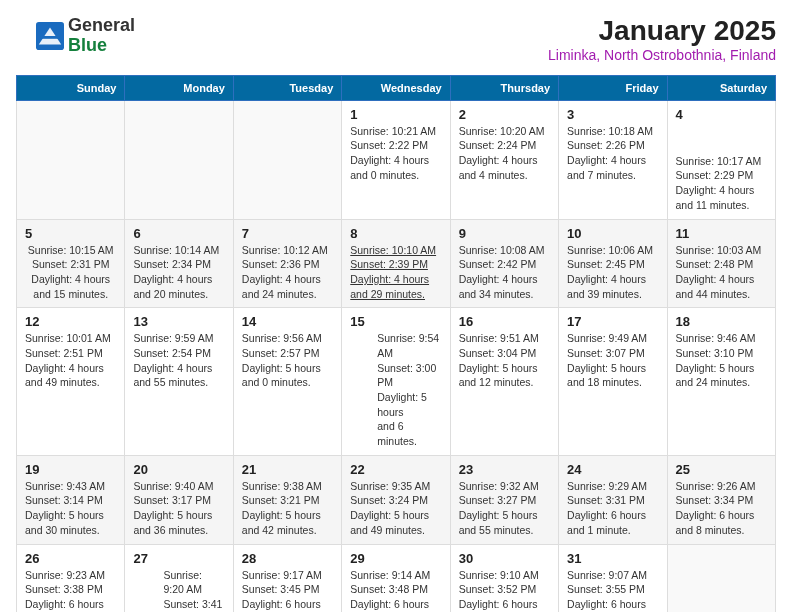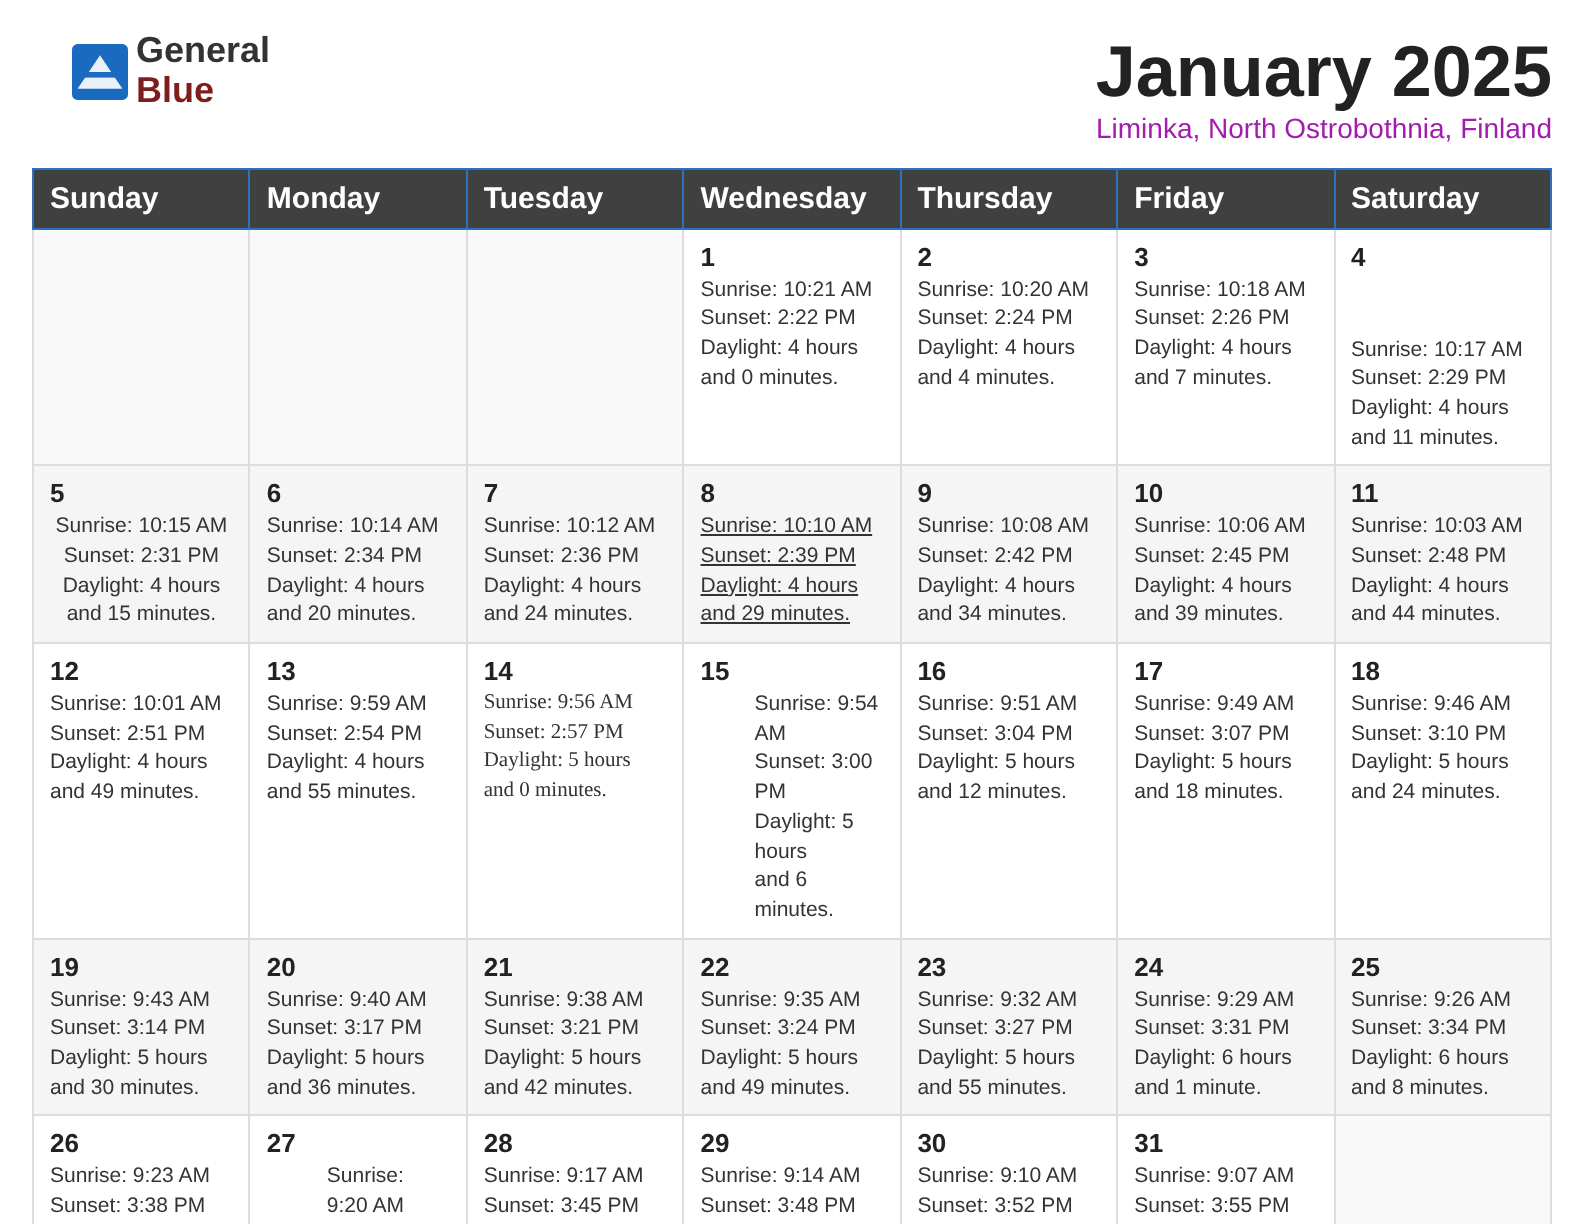--- a/index.html
+++ b/index.html
@@ -21,49 +21,49 @@
       display: flex;
       align-items: center;
       gap: 4px;
     }
     .logo-text {
       font-size: 18px;
       font-weight: bold;
       line-height: 1.1;
     }
     .logo-general { color: #333; }
-    .logo-blue { color: #7f1d1d; }
+    .logo-blue { color: #15803d; }
     .logo-icon {
       width: 28px;
       height: 28px;
     }
     .title-block {
       text-align: right;
     }
     .month-title {
-      font-size: 36px;
+      font-size: 28px;
       font-weight: bold;
       color: #222;
       line-height: 1.1;
     }
     .subtitle {
       font-size: 14px;
       color: #a21caf;
     }
     .calendar {
       width: 100%;
       border-collapse: collapse;
       border: 1px solid #ccc;
     }
     .calendar th {
-      background: #404040;
+      background: #0369a1;
       color: #fff;
-      text-align: left;
+      text-align: right;
       padding: 6px 8px;
-      font-size: 15px;
+      font-size: 11px;
       border: 1px solid #2e6fbe;
     }
     .calendar td {
       vertical-align: top;
       padding: 6px 8px;
       font-size: 11px;
       color: #333;
       border: 1px solid #ddd;
       width: calc(100% / 7);
       min-height: 80px;
@@ -216,21 +216,21 @@
         </td>
         <td>
           <span class="day-number">13</span>
           <div class="day-info" style="white-space: pre-line;">Sunrise: 9:59 AM
 Sunset: 2:54 PM
 Daylight: 4 hours
 and 55 minutes.</div>
         </td>
         <td>
           <span class="day-number">14</span>
-          <div class="day-info" style="white-space: pre-line; font-family: Liberation Serif, serif;">Sunrise: 9:56 AM
+          <div class="day-info" style="white-space: pre-line;">Sunrise: 9:56 AM
 Sunset: 2:57 PM
 Daylight: 5 hours
 and 0 minutes.</div>
         </td>
         <td>
           <span class="day-number">15</span>
           <div class="day-info" style="white-space: pre-line; margin-left: 27px;">Sunrise: 9:54 AM
 Sunset: 3:00 PM
 Daylight: 5 hours
 and 6 minutes.</div>

